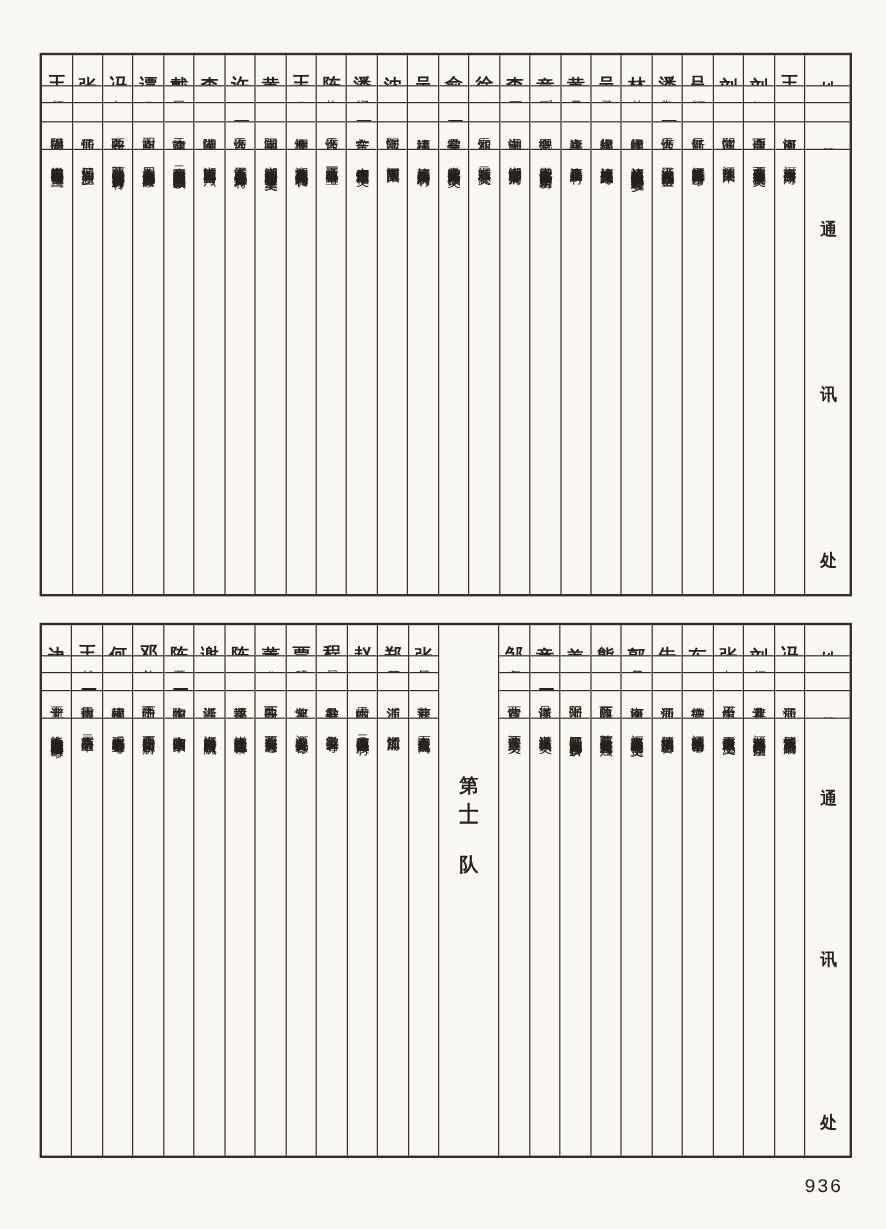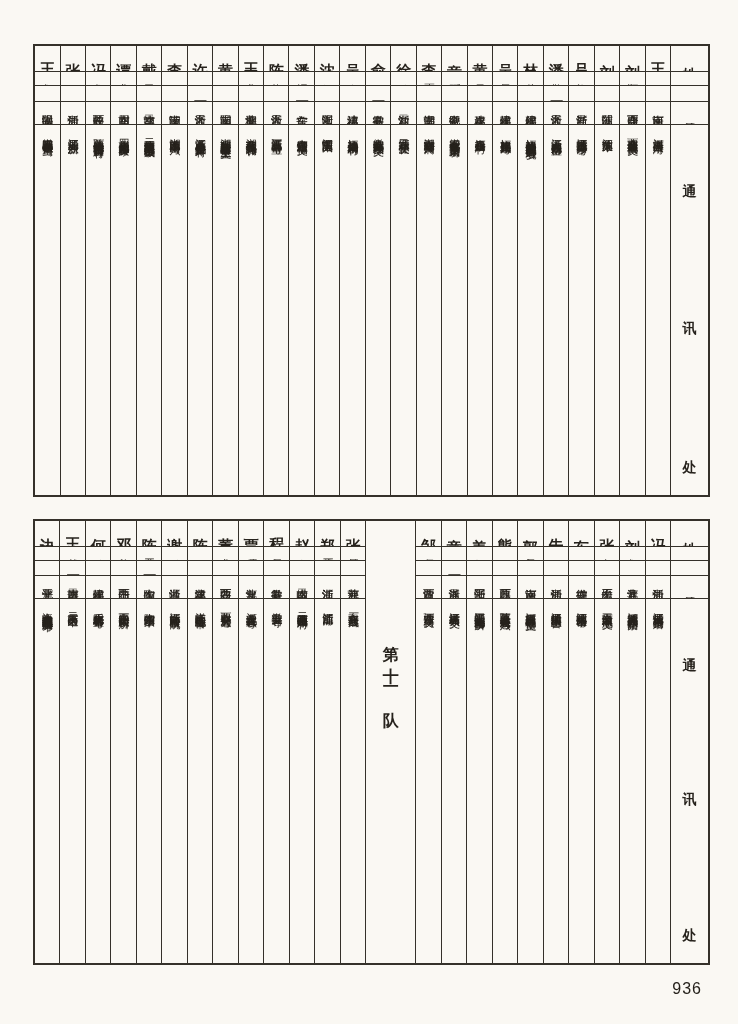--- a/index.html
+++ b/index.html
@@ -65,21 +65,21 @@
   .head.origin .vtext{font-size:13px;padding:11px 0;}
   .head.address .vtext{font-size:14px;padding:46px 0;}
 
   .divider .vtext{
     font-size:16px;font-weight:700;text-align:left;
     padding-top:112px;letter-spacing:22px;line-height:1;
   }
 
   .page-number{
     position:absolute;right:36px;bottom:26px;
-    font-family:Liberation Sans, sans-serif;font-size:16px;color:var(--ink);
+    font-family:Liberation Mono, monospace;font-size:16px;color:var(--ink);
     letter-spacing:1px;
   }
 </style>
 </head>
 <body>
 
 <div class="sheet">
   <div class="roster" id="roster-upper">
       <div class="col header-col">
         <div class="cell name head">

